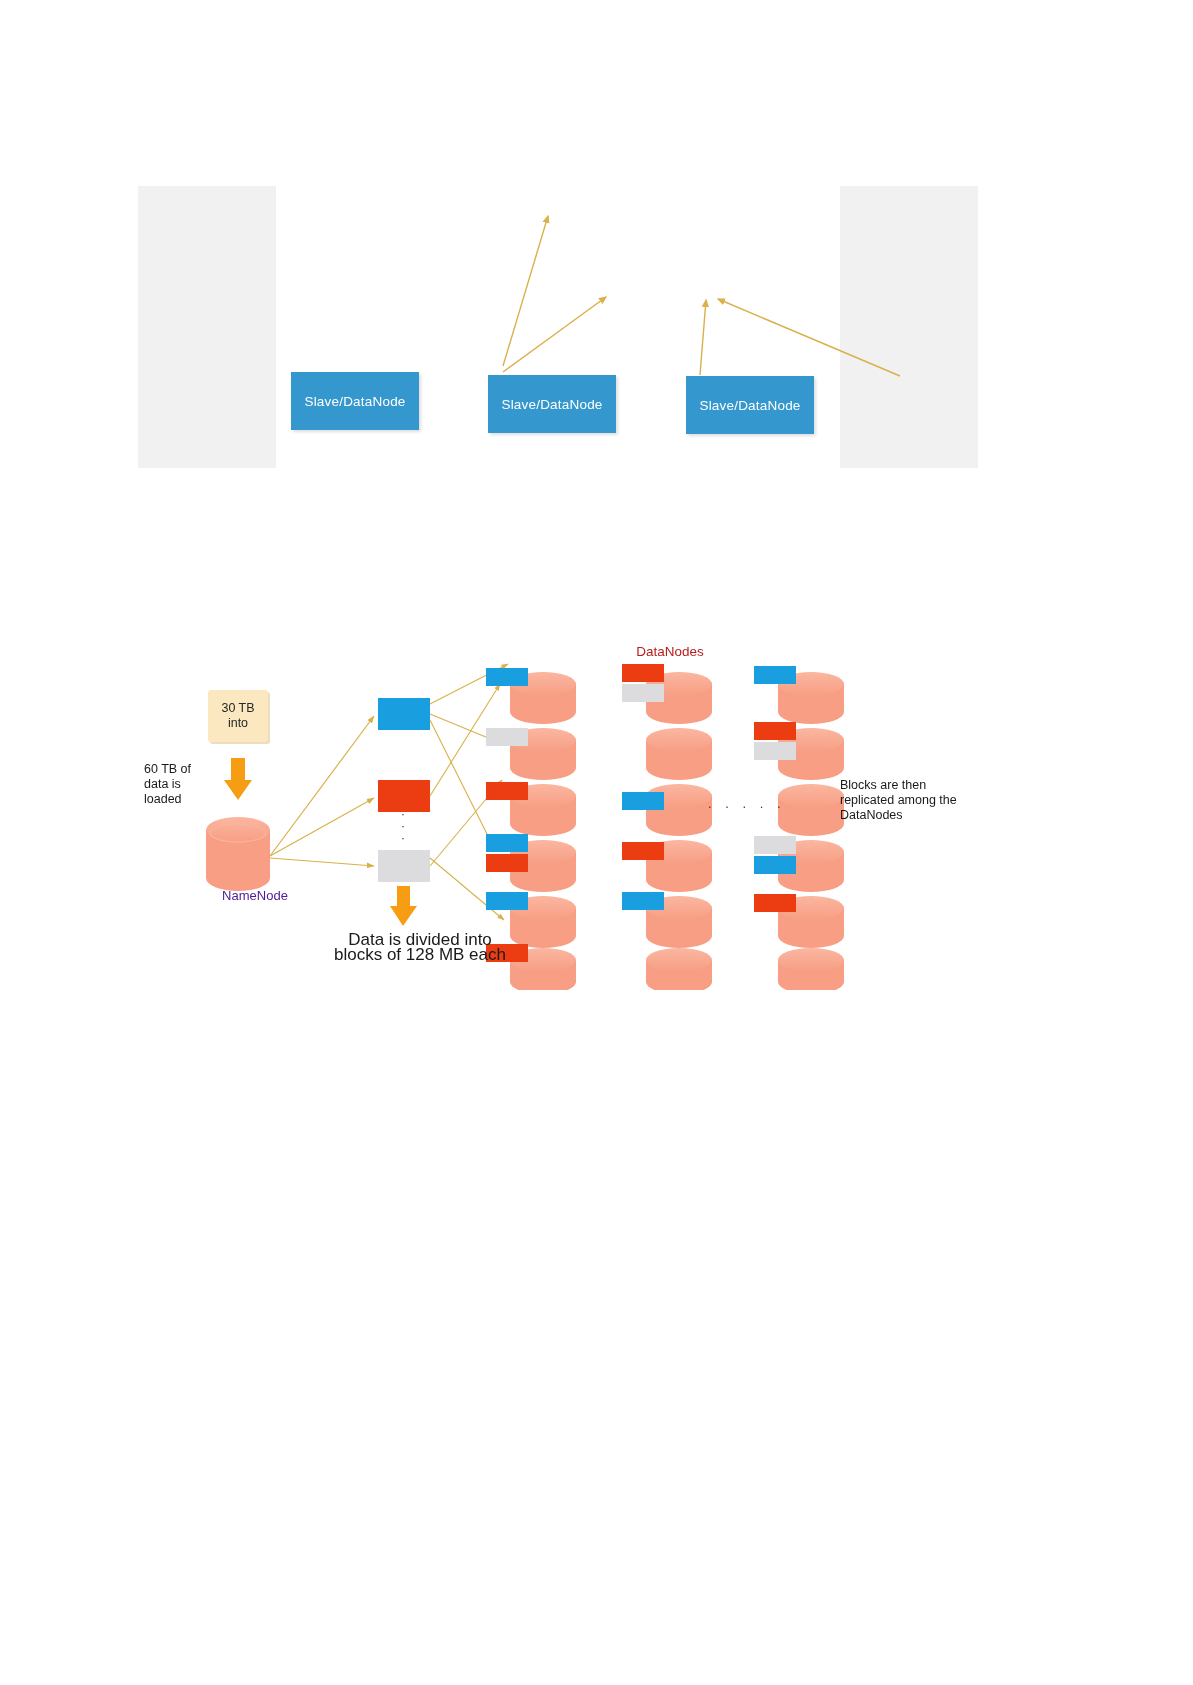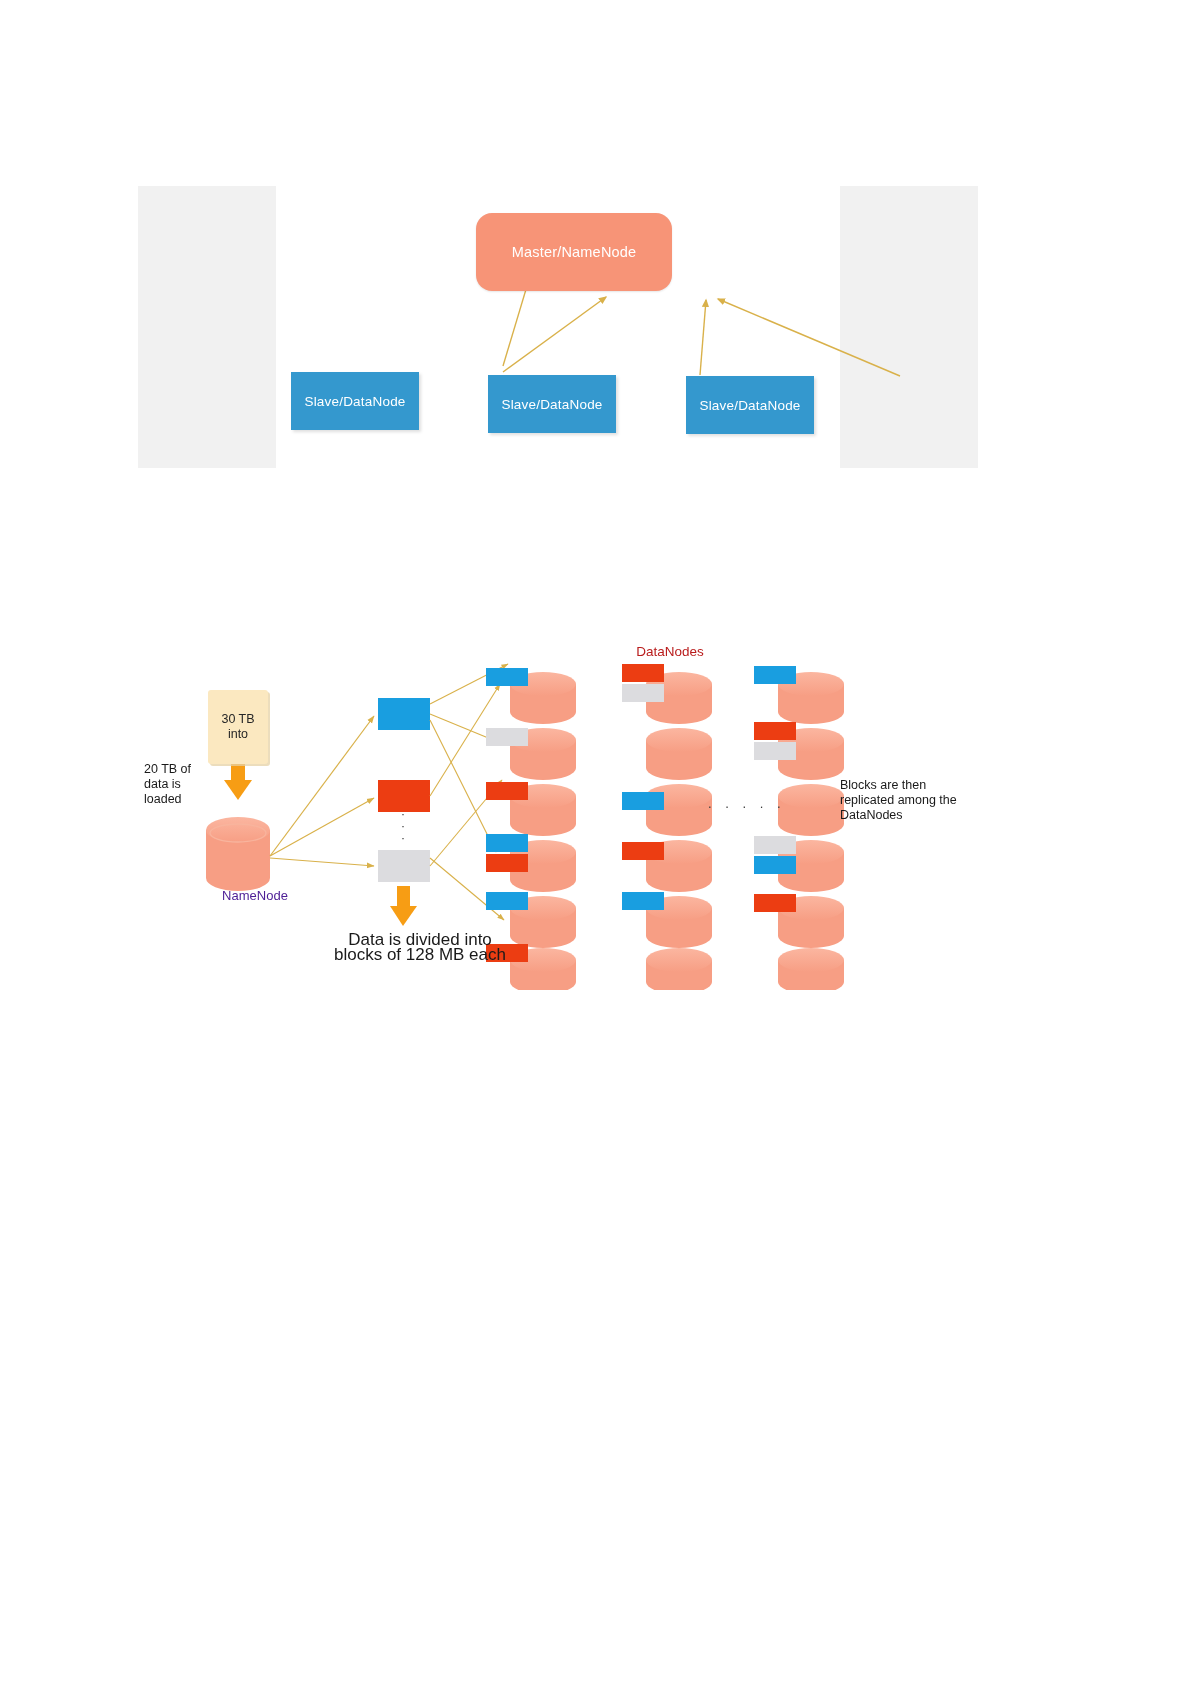--- a/index.html
+++ b/index.html
@@ -100,21 +100,21 @@
     top: 0;
     width: 880px;
     height: 360px;
   }
 
   .file-box {
     position: absolute;
     left: 68px;
     top: 60px;
     width: 60px;
-    height: 74px;
+    height: 52px;
     background: #fbe8c0;
     border-radius: 3px;
     color: #262626;
     font-size: 12.5px;
     line-height: 15px;
     text-align: center;
     display: flex;
     align-items: center;
     justify-content: center;
     box-shadow: 2px 2px 0 rgba(230,210,165,.75);
@@ -208,21 +208,20 @@
         <path d="M0,0.6 L6,3.2 L0,5.8 z" fill="#d9b14a"></path>
       </marker>
     </defs>
 
     <path d="M365,330 L410,180" stroke="#d9b14a" stroke-width="1.4" fill="none" marker-end="url(#arrowUp)" transform="translate(0,-150)"></path>
     <line x1="365" y1="330" x2="468" y2="255" stroke="#d9b14a" stroke-width="1.4" marker-end="url(#arrowUp)" transform="translate(0,-144)"></line>
     <line x1="562" y1="330" x2="568" y2="255" stroke="#d9b14a" stroke-width="1.4" marker-end="url(#arrowUp)" transform="translate(0,-141)"></line>
     <line x1="762" y1="332" x2="580" y2="255" stroke="#d9b14a" stroke-width="1.4" marker-end="url(#arrowUp)" transform="translate(0,-142)"></line>
   </svg>
 
-  <div class="master-node">Master/NameNode</div>
 
   <div class="slave-node s1">Slave/DataNode</div>
   <div class="slave-node s2">Slave/DataNode</div>
   <div class="slave-node s3">Slave/DataNode</div>
 </div>
 
 <div id="figure-blocks">
 
   <svg class="fig2-svg" viewBox="0 0 880 360">
     <defs>
@@ -379,21 +378,21 @@
     </g>
   </svg>
 
   <div class="file-box">
     <div>
       <div>30 TB</div>
       <div>into</div>
     </div>
   </div>
 
-  <div class="load-caption">20 TB of data is loaded</div>
+  <div class="load-caption">60 TB of data is loaded</div>
 
   <div class="namenode-label">NameNode</div>
 
   <div class="vert-dots">
     <div>·</div>
     <div>·</div>
     <div>·</div>
   </div>
 
   <div class="block-caption">Data is divided into blocks of 128 MB each</div>

